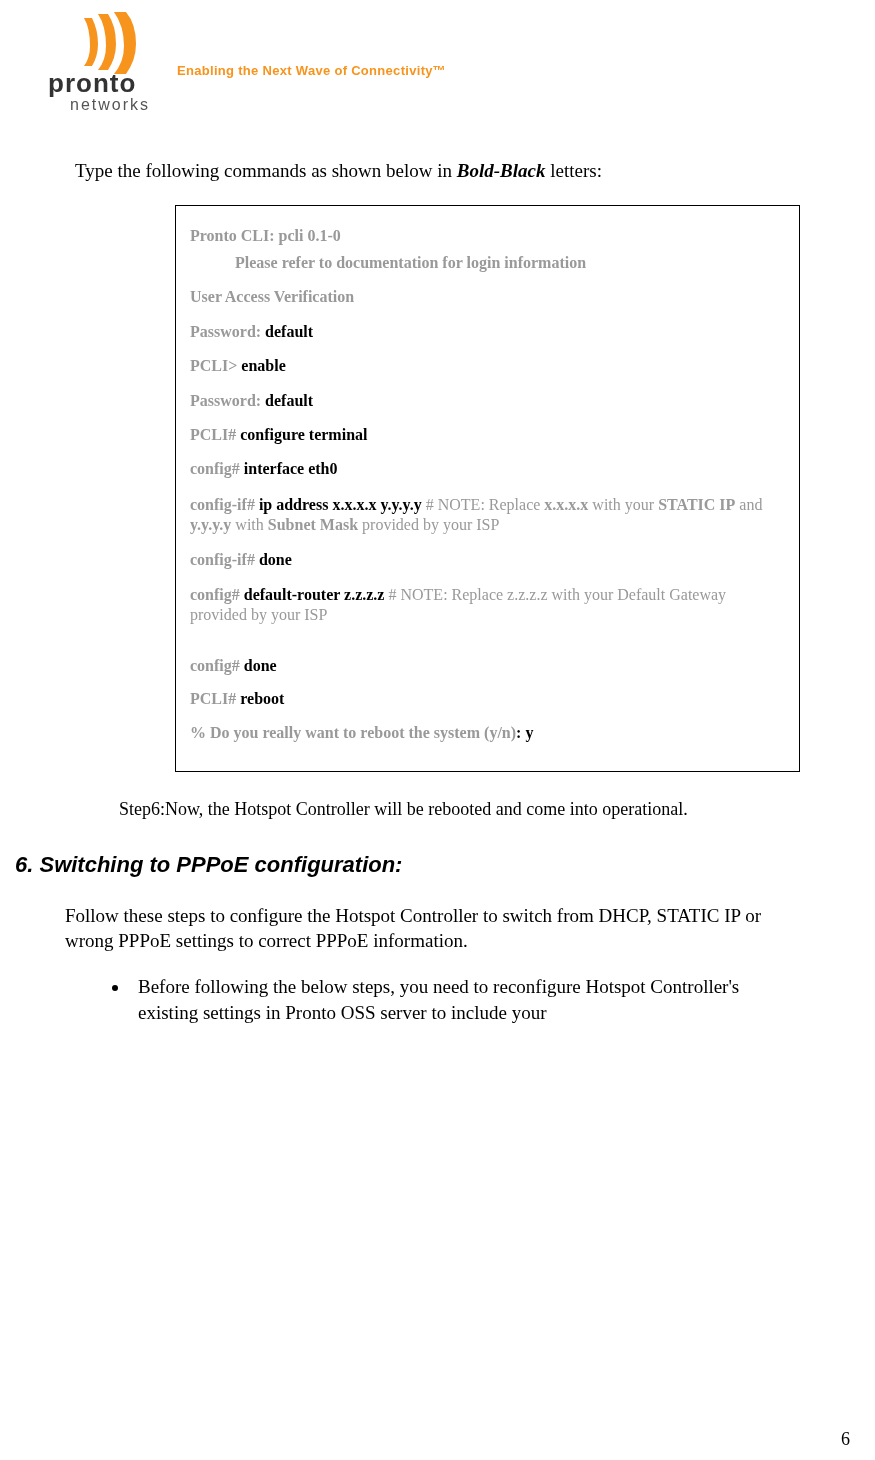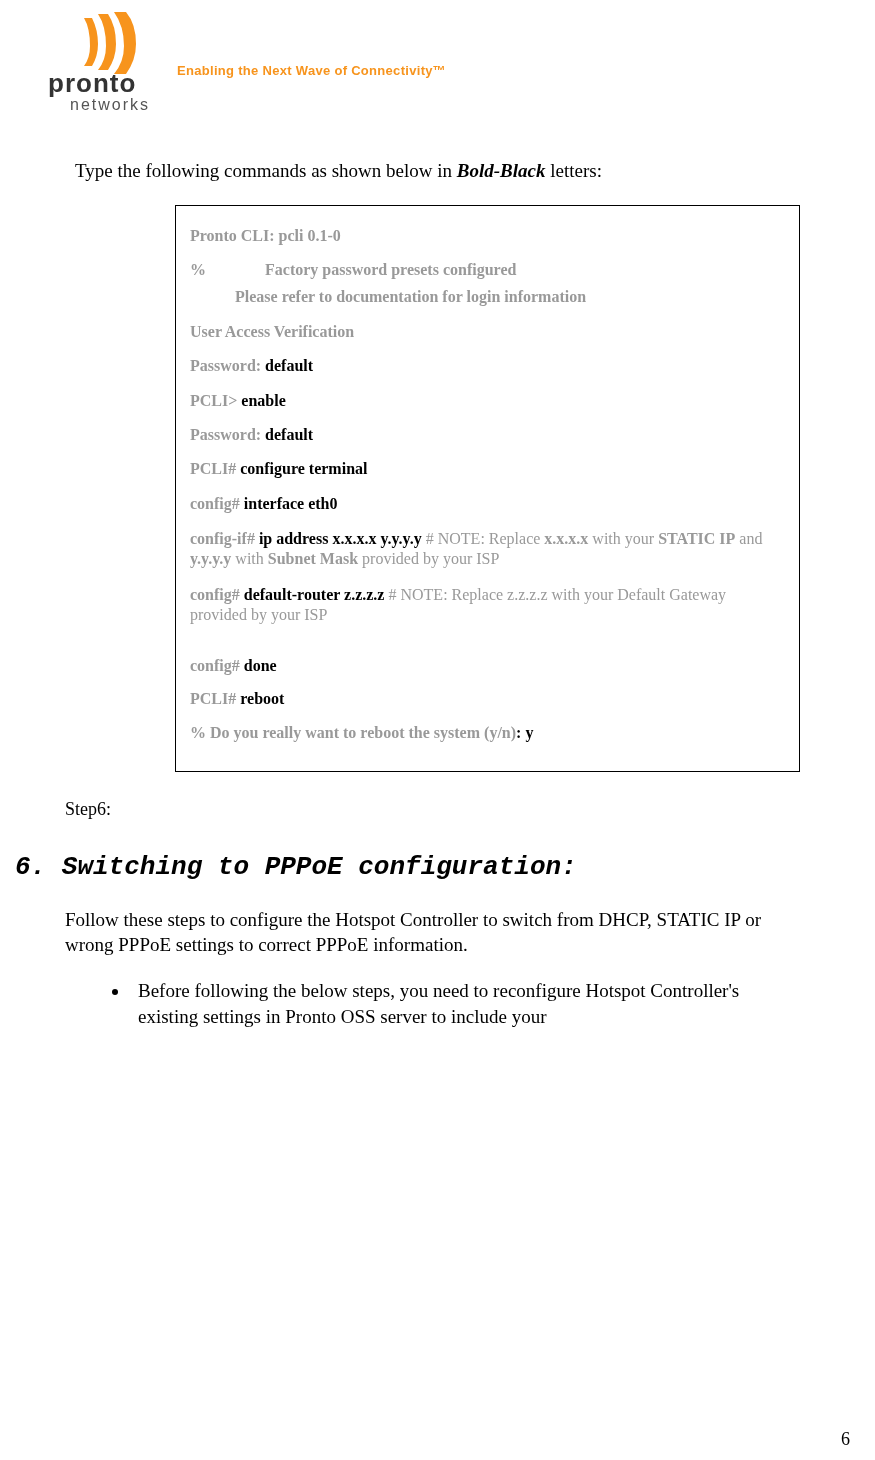--- a/index.html
+++ b/index.html
@@ -62,29 +62,30 @@
   .indent2 { padding-left: 45px; }
   .step-row {
     display: flex;
     margin: 10px 0 30px 25px;
     font-size: 18px;
     line-height: 1.35;
   }
   .step-label {
     width: 100px;
     flex-shrink: 0;
+    text-align: right;
   }
   .step-text {
     flex: 1;
     padding-right: 40px;
   }
   h2.section {
-    font-family: Liberation Mono, monospace;
+    font-family: Liberation Sans, sans-serif;
     font-weight: bold;
-    font-size: 26px;
+    font-size: 22px;
     font-style: italic;
     margin: 20px 0 25px -25px;
   }
   .body-para {
     margin: 0 35px 20px 25px;
     font-size: 19px;
     line-height: 1.35;
   }
   .note-head {
     font-family: Verdana, sans-serif;
@@ -128,24 +129,20 @@
     </div>
     <div class="tagline">Enabling the Next Wave of Connectivity™</div>
   </div>
 
   <p class="intro">
     <span>Type the following commands as shown below in </span><span class="bold-italic">Bold-Black</span><span> letters:</span>
   </p>
 
   <div class="cli-box">
     <div class="row"><span class="gray">Pronto CLI: pcli 0.1-0</span></div>
-    <div class="row" style="margin-top:16px">
-      <span class="gray">%</span>
-      <span class="gray indent">Factory password presets configured</span>
-    </div>
     <div class="row" style="margin-top:0">
       <span class="gray indent2">Please refer to documentation for login information</span>
     </div>
     <div class="row" style="margin-top:16px"><span class="gray">User Access Verification</span></div>
     <div class="row" style="margin-top:16px">
       <span class="gray">Password: </span><span class="black-bold">default</span>
     </div>
     <div class="row" style="margin-top:16px">
       <span class="gray">PCLI&gt; </span><span class="black-bold">enable</span>
     </div>
@@ -154,36 +151,40 @@
     </div>
     <div class="row" style="margin-top:16px">
       <span class="gray">PCLI#  </span><span class="black-bold">configure terminal</span>
     </div>
     <div class="row" style="margin-top:16px">
       <span class="gray">config#  </span><span class="black-bold">interface eth0</span>
     </div>
     <div class="row" style="margin-top:16px; line-height:1.25">
       <span class="gray">config-if#  </span><span class="black-bold">ip address  x.x.x.x  y.y.y.y</span><span class="gray-normal">   # NOTE: Replace </span><span class="gray">x.x.x.x</span><span class="gray-normal"> with your </span><span class="gray">STATIC IP</span><span class="gray-normal"> and </span><span class="gray">y.y.y.y</span><span class="gray-normal"> with </span><span class="gray">Subnet Mask</span><span class="gray-normal"> provided by your ISP</span>
     </div>
+    <div class="row" style="margin-top:16px">
+      <span class="gray">config-if# </span><span class="black-bold">done</span>
+    </div>
     <div class="row" style="margin-top:16px; line-height:1.25">
       <span class="gray">config#  </span><span class="black-bold">default-router  z.z.z.z</span><span class="gray-normal">     # NOTE: Replace z.z.z.z with your Default Gateway provided by your ISP</span>
     </div>
     <div class="row" style="margin-top:32px">
       <span class="gray">config# </span><span class="black-bold">done</span>
     </div>
     <div class="row" style="margin-top:14px">
       <span class="gray">PCLI# </span><span class="black-bold">reboot</span>
     </div>
     <div class="row" style="margin-top:16px">
       <span class="gray"> % Do you really want to reboot the system (y/n)</span><span class="black-bold">: y</span>
     </div>
   </div>
 
   <div class="step-row">
     <div class="step-label">Step6:</div>
+    <div class="step-text">Now, the Hotspot Controller will be rebooted and come into operational.</div>
   </div>
 
   <h2 class="section">6. Switching to PPPoE configuration:</h2>
 
   <p class="body-para">Follow these steps to configure the Hotspot Controller to switch from DHCP, STATIC IP or wrong PPPoE settings to correct PPPoE information.</p>
 
   <ul class="note-list">
     <li>Before following the below steps, you need to reconfigure Hotspot Controller's existing settings in Pronto OSS server to include your</li>
   </ul>
 

